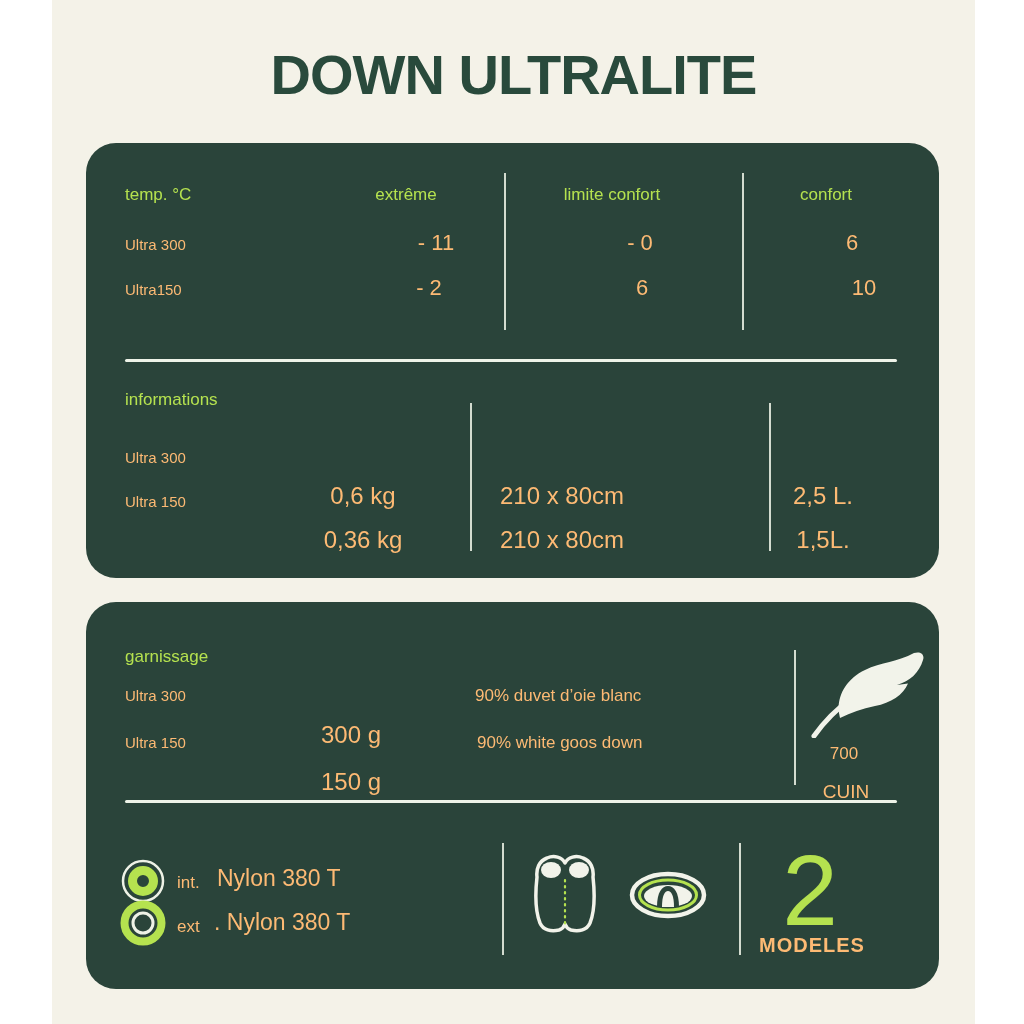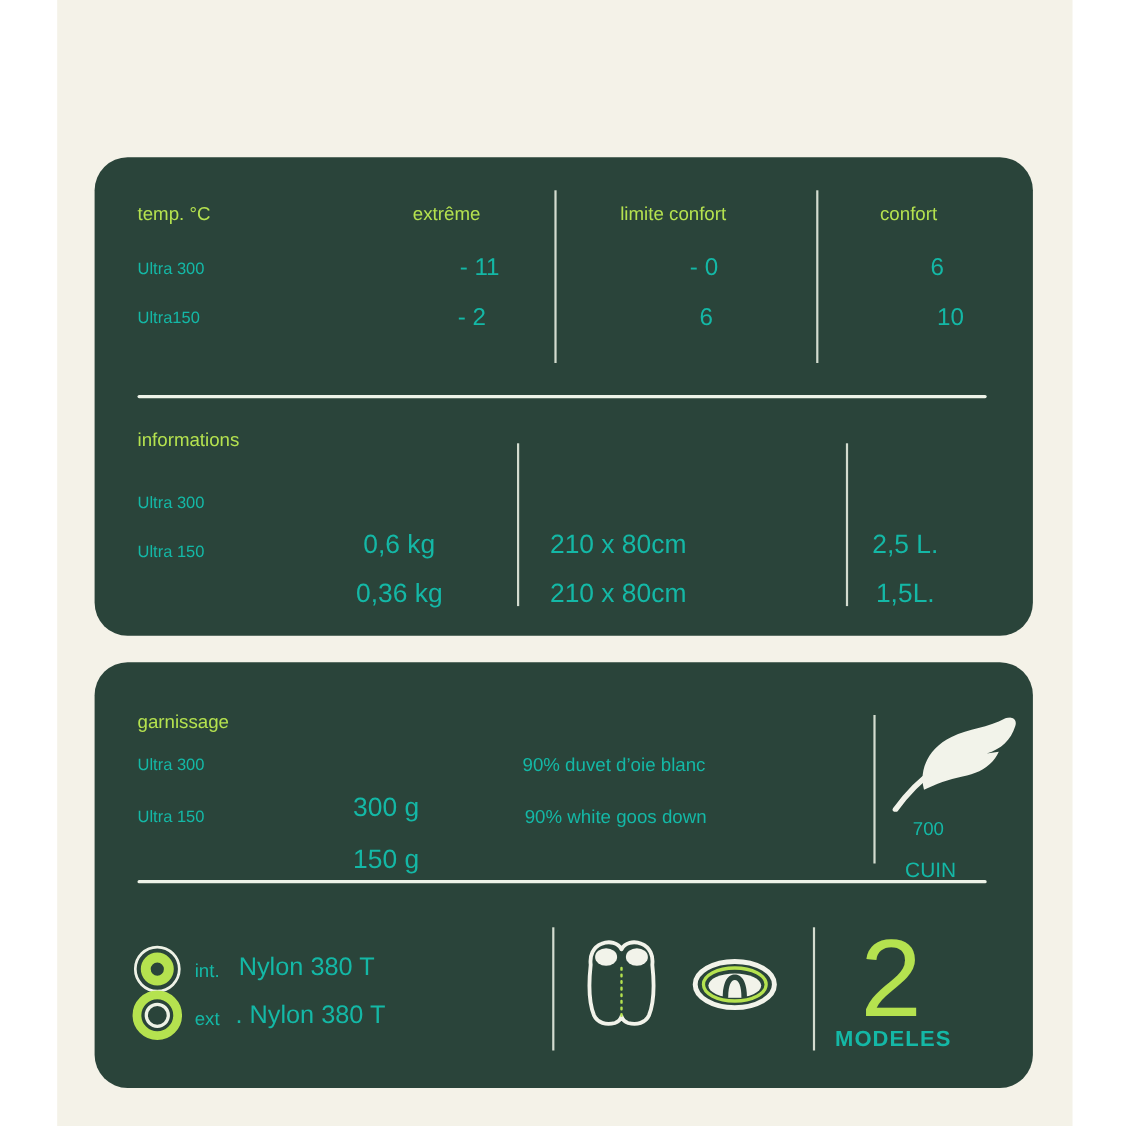--- a/index.html
+++ b/index.html
@@ -3,40 +3,41 @@
 <meta charset="utf-8">
 <style>
   * { margin:0; padding:0; box-sizing:border-box; }
   html,body { width:1024px; height:1024px; background:#ffffff; font-family:"Liberation Sans", sans-serif; }
   .poster { position:absolute; left:52px; top:0; width:923px; height:1024px; background:#f4f2e8; }
   .title { position:absolute; top:42px; left:0; width:100%; text-align:center;
            font-size:56px; font-weight:bold; letter-spacing:-1px; color:#294a3c; }
   .panel { position:absolute; left:34px; width:853px; background:#2a443a; border-radius:30px; }
   .panel-1 { top:143px; height:435px; }
   .panel-2 { top:602px; height:387px; }
-  .panel span { position:absolute; white-space:nowrap; color:#14b8a6; }
+  .panel span { position:absolute; white-space:nowrap; color:#fdba74; }
   .lime { color:#b5e24f !important; }
   .h17 { font-size:17px; }
   .lbl { font-size:15px; }
   .val { font-size:22px;margin-left:28px; }
   .vlg { font-size:24px;margin-top:40px; }
   .sm13 { font-size:19px;margin-top:16px; }
   .b { font-weight:normal; }
   .ctr { transform:translateX(-50%); }
   .vline { position:absolute; width:2px; background:#e6ede0; opacity:.9; }
   .hline { position:absolute; height:3px; background:#eef3e8; border-radius:2px; }
   .icon { position:absolute; }
   .big2 { font-size:100px; line-height:1; font-weight:500; }
   .modeles { font-size:20px; font-weight:600; letter-spacing:1px; }
 </style>
 </head>
 <body>
 
 <div class="poster">
 
+  <h1 class="title">DOWN ULTRALITE</h1>
 
   <section class="panel panel-1">
 
     <span class="h17 lime" style="left:39px;top:42px">temp. °C</span>
     <span class="h17 lime ctr" style="left:320px;top:42px">extrême</span>
     <span class="h17 lime ctr" style="left:526px;top:42px">limite confort</span>
     <span class="h17 lime ctr" style="left:740px;top:42px">confort</span>
 
     <div class="vline" style="left:418px;top:30px;height:157px"></div>
     <div class="vline" style="left:656px;top:30px;height:157px"></div>

